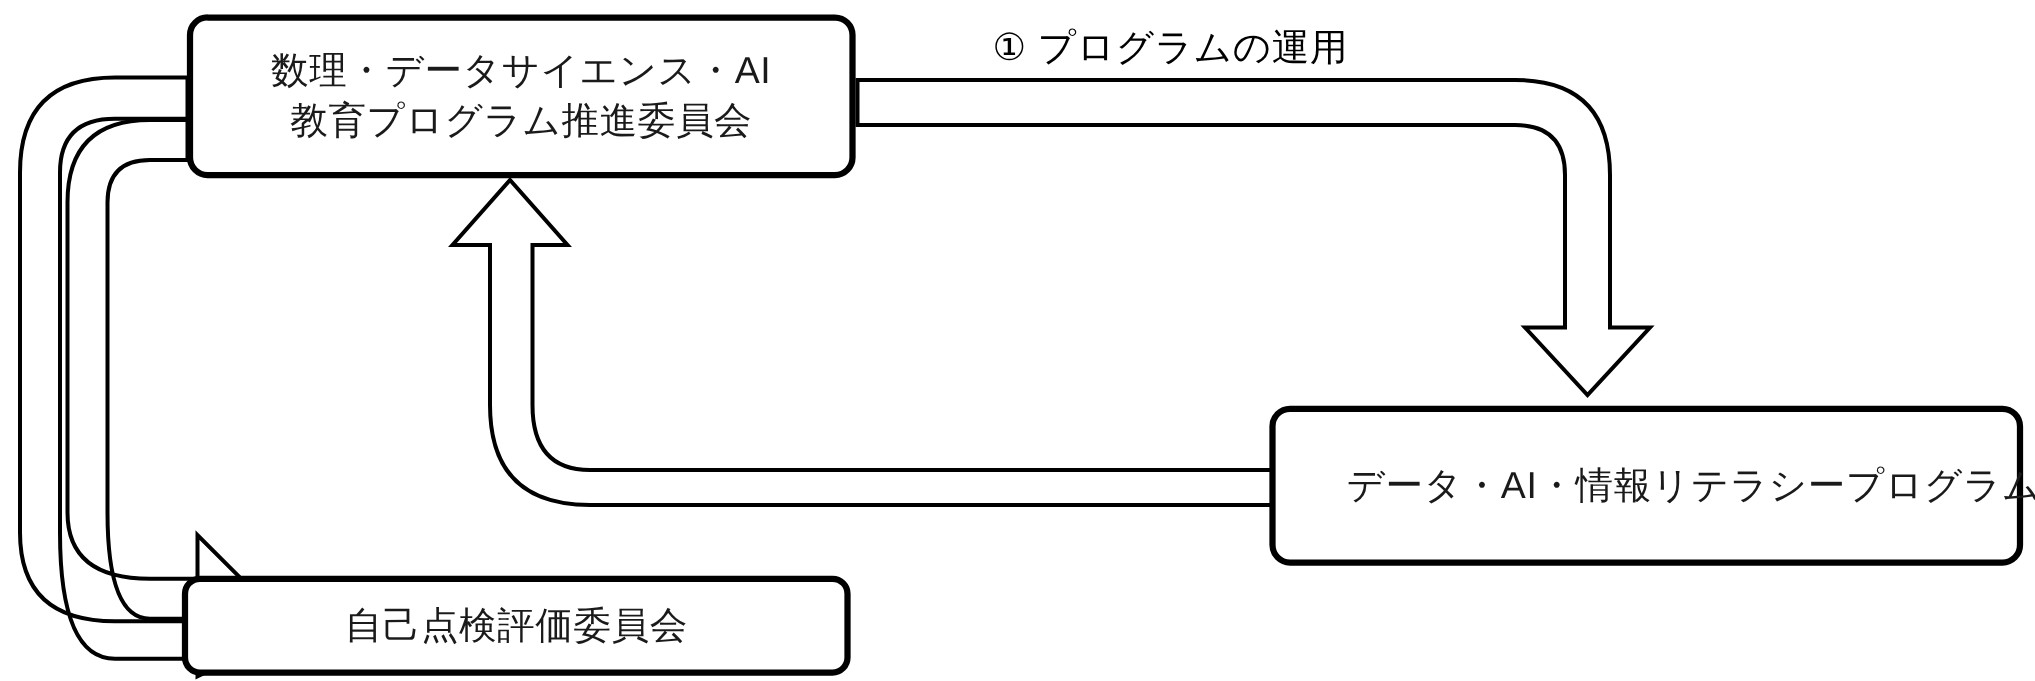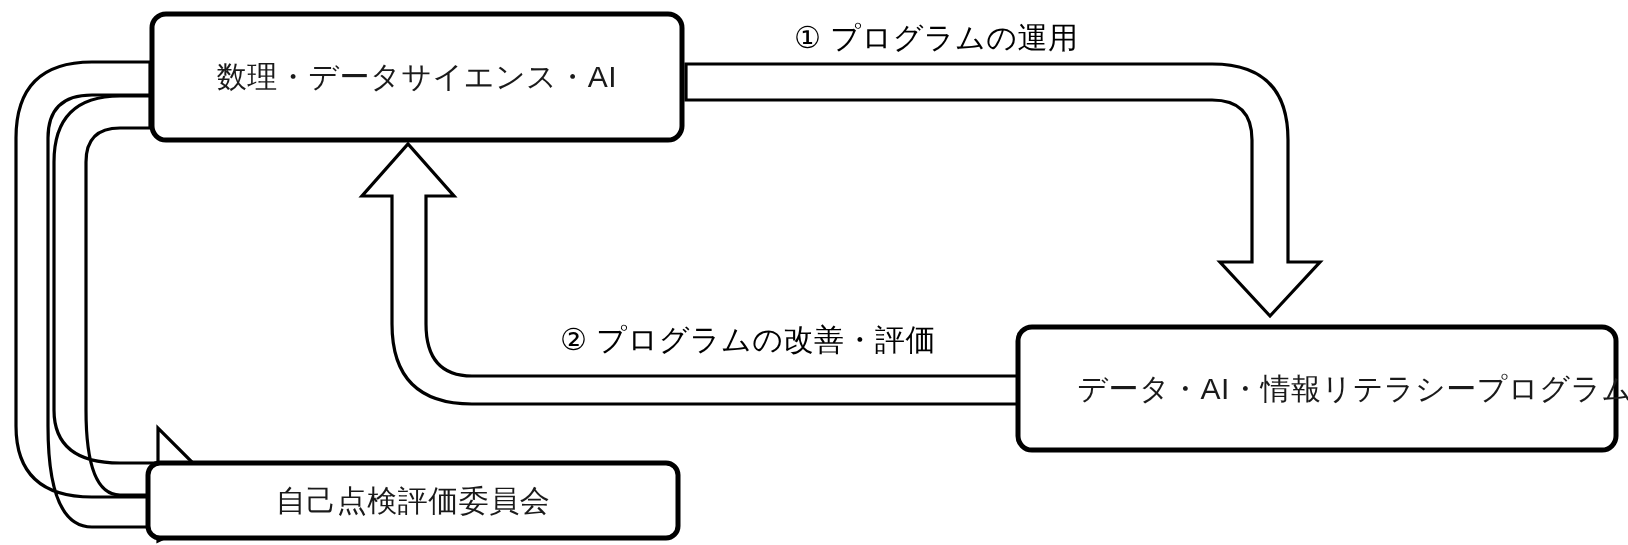--- a/index.html
+++ b/index.html
@@ -134,27 +134,27 @@
 
     <rect class="box-shape" x="152" y="14" width="530" height="126" rx="14" ry="14"></rect>
 
     <rect class="box-shape" x="1018" y="327" width="598" height="123" rx="14" ry="14"></rect>
 
     <rect class="box-shape" x="148" y="463" width="530" height="75" rx="12" ry="12"></rect>
   </svg>
 
   <div class="box-text" style="left:152px; top:14px; width:530px; height:126px;">
     <span class="line">数理・データサイエンス・AI</span>
+    <span class="line">教育プログラム推進委員会</span>
   </div>
 
   <div class="box-text" style="left:1056px; top:327px; width:598px; height:123px;">
     <span class="line">データ・AI・情報リテラシープログラム</span>
   </div>
 
   <div class="box-text" style="left:148px; top:463px; width:530px; height:75px;align-items:center;">
     <span class="line">自己点検評価委員会</span>
   </div>
 
   <div class="edge-label" style="left:794px; top:18px;">① プログラムの運用</div>
 
-  <div class="edge-label" style="left:560px; top:320px;">② プログラムの改善・評価</div>
 
 </div>
 
 </body></html>

